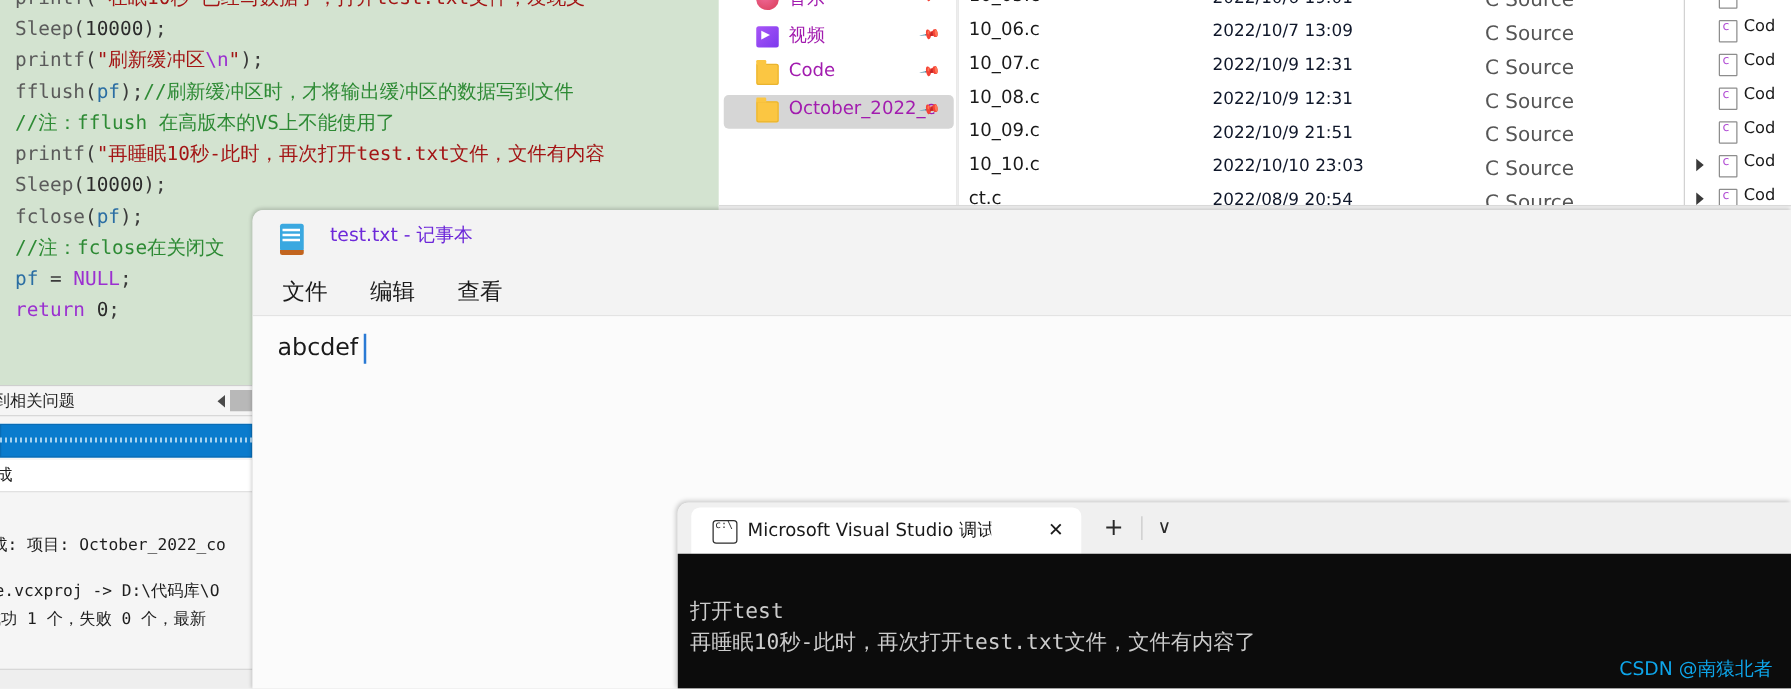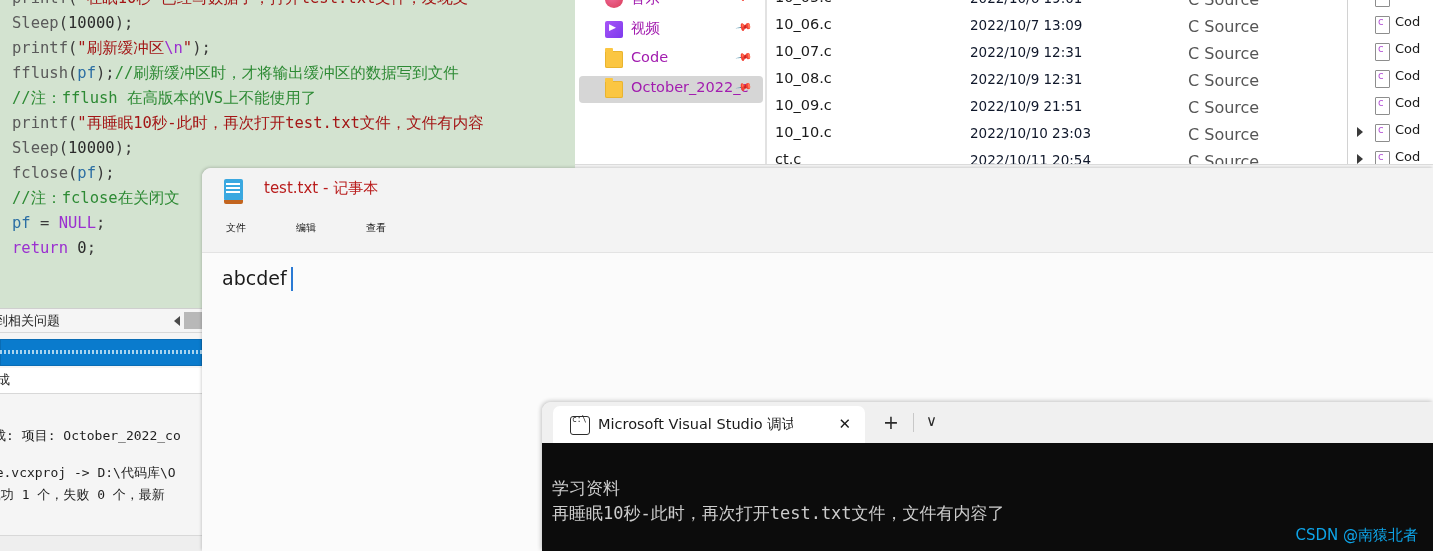--- a/index.html
+++ b/index.html
@@ -364,37 +364,37 @@
     position: absolute;
     left: 0; bottom: -3px;
     width: 19px; height: 4px;
     background: #c2641e;
     border-radius: 0 0 2px 2px;
   }
   #np-title-text {
     position: absolute;
     left: 62px; top: 11px;
     font-size: 15px;
-    color: #b91c1c;
+    color: #6d28d9;
     white-space: nowrap;
     font-family: "DejaVu Sans", sans-serif;
   }
   #np-menu {
     position: absolute;
     left: 0; top: 42px;
     width: 1231px; height: 42px;
     background: #f3f3f3;
     border-bottom: 1px solid #e3e3e3;
   }
   .np-menu-item {
     position: absolute;
     top: 7px;
     height: 28px;
     padding: 4px 8px;
-    font-size: 10px;
+    font-size: 18px;
     color: #1a1a1a;
     white-space: nowrap;
     border-radius: 4px;
     font-family: "DejaVu Sans", sans-serif;
     text-align: center;
   }
   #np-body {
     position: absolute;
     left: 0; top: 85px;
     width: 1231px; height: 298px;
@@ -598,21 +598,21 @@
           <span class="fdate">2022/10/9 21:51</span>
           <span class="ftype">C Source</span>
         </div>
         <div class="file-row" style="top: 121px;">
           <span class="fname">10_10.c</span>
           <span class="fdate">2022/10/10 23:03</span>
           <span class="ftype">C Source</span>
         </div>
         <div class="file-row" style="top: 148px;">
           <span class="fname">ct.c</span>
-          <span class="fdate">2022/10/11 20:54</span>
+          <span class="fdate">2022/08/9 20:54</span>
           <span class="ftype">C Source</span>
         </div>
       </div>
     <div id="exp-list-divider"></div>
     <div id="exp-right">
         <div class="cod-row" style="top: -16px;">
           <span class="cfile-icon"></span>
           <span class="clabel">Cod</span>
         </div>
         <div class="cod-row" style="top: 11px;">
@@ -666,19 +666,19 @@
       <div id="term-tab">
         <span id="term-tab-icon"></span>
         <span id="term-tab-title">Microsoft Visual Studio 调试控</span>
         <span id="term-tab-close">✕</span>
       </div>
       <span id="term-newtab">+</span>
       <span id="term-tabbar-sep"></span>
       <span id="term-dropdown">∨</span>
     </div>
     <div id="term-body">
-      <div class="term-line l2">学习资料</div>
+      <div class="term-line l2">打开test</div>
       <div class="term-line l3">再睡眠10秒-此时，再次打开test.txt文件，文件有内容了</div>
       <div id="term-watermark">CSDN @南猿北者</div>
     </div>
   </div>
 
 </div>
 
 </body></html>

